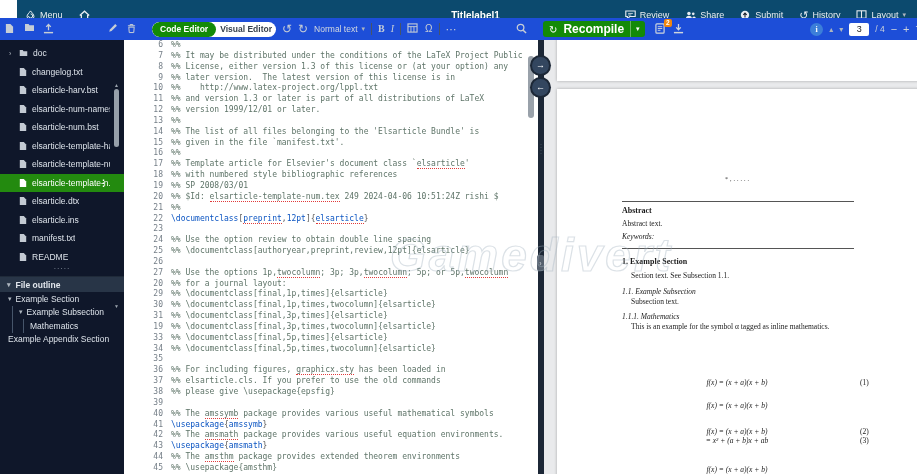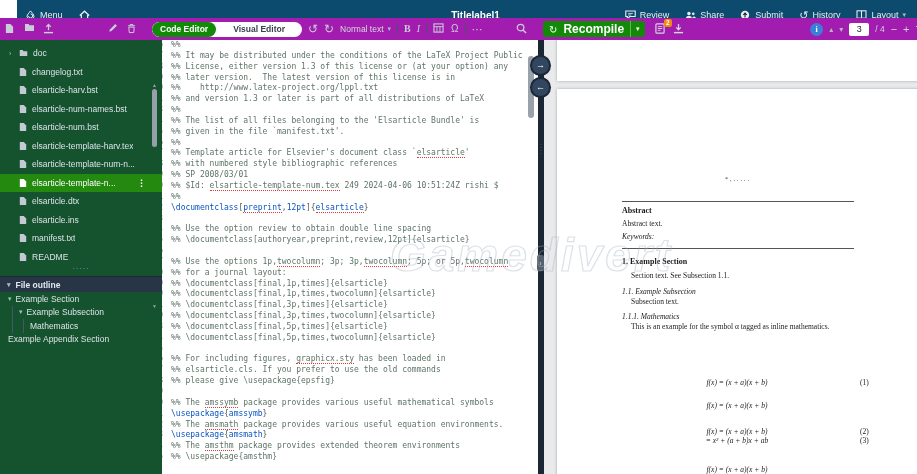--- a/index.html
+++ b/index.html
@@ -7,50 +7,50 @@
        font-family:"Liberation Sans",sans-serif;-webkit-font-smoothing:antialiased}
   .nosel{user-select:none}
   
   #row1{position:absolute;left:17px;top:0;width:917px;height:30px;background:#0c4a6e;
         display:flex;align-items:center;color:#e9edf2;font-size:9px;z-index:10}
   #row1 .hbtn{display:flex;align-items:center;gap:4px;padding:0 8px;height:18px;cursor:pointer}
   #row1 .grow{flex:1}
   #title{position:absolute;left:0;right:0;text-align:center;font-weight:bold;font-size:10px;color:#fff;pointer-events:none}
   .hicon{width:11px;height:11px;display:inline-block}
   
-  #row2{position:absolute;left:0;top:18px;width:917px;height:22px;background:#a21caf;
+  #row2{position:absolute;left:0;top:18px;width:917px;height:22px;background:#1d4ed8;
         display:flex;align-items:center;color:#c7ced6;z-index:10}
   .tb-files{width:145px;flex:none;display:flex;align-items:center;gap:7px;padding-left:5px;box-sizing:border-box}
   .tb-files .sp{flex:1}
   .tb-editor{width:393px;flex:none;display:flex;align-items:center;gap:6px;padding-left:7px;box-sizing:border-box}
   .tb-pdf{flex:1;display:flex;align-items:center;gap:6px;padding-left:5px;box-sizing:border-box;overflow:visible}
   .ticon{width:12px;height:12px;display:inline-block;cursor:pointer}
   .glyph{font-size:11px;line-height:1;cursor:pointer;color:#c7ced6}
   .toggle{display:flex;background:#fff;border-radius:9px;height:15px;align-items:center;overflow:hidden;font-size:8.5px;font-weight:bold;cursor:pointer}
   .toggle .code{background:#138a07;color:#fff;padding:0 8px;height:15px;display:flex;align-items:center;border-radius:9px}
-  .toggle .visual{color:#37414d;padding:0 17px}
+  .toggle .visual{color:#37414d;padding:0 4px}
   .ndrop{font-size:8.5px;color:#d5dae0;display:flex;gap:4px;align-items:center;cursor:pointer}
   .caret{font-size:7px;color:#aeb6bf}
   .sep{width:1px;height:12px;background:#46546a}
   .bold-b{font-weight:bold;font-size:10px;font-family:"Liberation Serif",serif}
   .ital-i{font-style:italic;font-size:10px;font-family:"Liberation Serif",serif}
   .recompile{display:flex;align-items:center;height:16px;background:#138a07;border-radius:3px;color:#fff;cursor:pointer}
   .recompile .rlabel{font-size:12px;font-weight:bold;padding:0 6px 0 4px}
   .recompile .rrefresh{padding:0 2px 0 6px;font-size:10px}
   .recompile .rcaret{border-left:1px solid rgba(255,255,255,.35);padding:0 5px;font-size:7px;height:16px;display:flex;align-items:center}
   .logswrap{position:relative;cursor:pointer}
   .badge{position:absolute;top:-4px;right:-5px;background:#f0870e;color:#fff;font-size:6.5px;font-weight:bold;
          border-radius:2px;padding:0 2px;line-height:8px}
   .infocirc{width:13px;height:13px;border-radius:50%;background:#3c7fd9;color:#fff;font-size:8px;font-weight:bold;
             display:flex;align-items:center;justify-content:center;font-family:"Liberation Serif",serif;cursor:pointer}
   .pagebox{width:20px;height:13px;background:#fff;color:#222;font-size:9px;border:none;text-align:center;border-radius:2px;padding:0}
   .pgtot{font-size:8.5px;color:#cdd3da}
   .pm{font-size:11px;color:#cdd3da;cursor:pointer}
   
-  #sidebar{position:absolute;left:0;top:40px;width:162px;bottom:0;background:#14532d;color:#dde3ea;z-index:5}
+  #sidebar{position:absolute;left:0;top:40px;width:124px;bottom:0;background:#0f172a;color:#dde3ea;z-index:5}
   #file-tree{padding-top:4px}
   .frow{height:18.5px;display:flex;align-items:center;gap:5px;padding-left:9px;padding-right:14px;font-size:8.5px;cursor:pointer;position:relative}
   .frow .chev{font-size:7px;color:#aeb6bf;width:5px;flex:none}
   .frow .ficon{flex:none;color:#c3cad3;display:flex}
   .frow .flabel{white-space:nowrap;overflow:hidden}
   .frow.selected{background:#238a0f;color:#fff}
   .frow.selected .ficon{color:#fff}
   .frow .kebab{position:absolute;right:16px;font-size:9px;color:#fff;font-weight:bold}
   .tree-sb-thumb{position:absolute;right:5px;top:49px;width:5px;height:58px;background:#97a0aa;border-radius:3px}
   .tree-sb-arrow{position:absolute;right:5px;font-size:5px;color:#9aa3ad}
@@ -414,20 +414,21 @@
 </div>
 
 <div id="editor">
   <div id="code-lines">
       <div class="cl"><span class="ln">6</span><span class="ct"><span class="c">%%</span></span></div>
       <div class="cl"><span class="ln">7</span><span class="ct"><span class="c">%% It may be distributed under the conditions of the LaTeX Project Public</span></span></div>
       <div class="cl"><span class="ln">8</span><span class="ct"><span class="c">%% License, either version 1.3 of this license or (at your option) any</span></span></div>
       <div class="cl"><span class="ln">9</span><span class="ct"><span class="c">%% later version.  The latest version of this license is in</span></span></div>
       <div class="cl"><span class="ln">10</span><span class="ct"><span class="c">%%    http://www.latex-project.org/lppl.txt</span></span></div>
       <div class="cl"><span class="ln">11</span><span class="ct"><span class="c">%% and version 1.3 or later is part of all distributions of LaTeX</span></span></div>
+      <div class="cl"><span class="ln">12</span><span class="ct"><span class="c">%% version 1999/12/01 or later.</span></span></div>
       <div class="cl"><span class="ln">13</span><span class="ct"><span class="c">%%</span></span></div>
       <div class="cl"><span class="ln">14</span><span class="ct"><span class="c">%% The list of all files belonging to the 'Elsarticle Bundle' is</span></span></div>
       <div class="cl"><span class="ln">15</span><span class="ct"><span class="c">%% given in the file `manifest.txt'.</span></span></div>
       <div class="cl"><span class="ln">16</span><span class="ct"><span class="c">%%</span></span></div>
       <div class="cl"><span class="ln">17</span><span class="ct"><span class="c">%% Template article for Elsevier's document class `</span><span class="c s">elsarticle</span><span class="c">'</span></span></div>
       <div class="cl"><span class="ln">18</span><span class="ct"><span class="c">%% with numbered style bibliographic references</span></span></div>
       <div class="cl"><span class="ln">19</span><span class="ct"><span class="c">%% SP 2008/03/01</span></span></div>
       <div class="cl"><span class="ln">20</span><span class="ct"><span class="c">%% $Id: </span><span class="c s">elsarticle-template-num.tex</span><span class="c"> 249 2024-04-06 10:51:24Z rishi $</span></span></div>
       <div class="cl"><span class="ln">21</span><span class="ct"><span class="c">%%</span></span></div>
       <div class="cl"><span class="ln">22</span><span class="ct"><span class="k">\documentclass</span><span class="p">[</span><span class="a s">preprint</span><span class="p">,</span><span class="a">12pt</span><span class="p">]</span><span class="p">{</span><span class="a s">elsarticle</span><span class="p">}</span></span></div>

